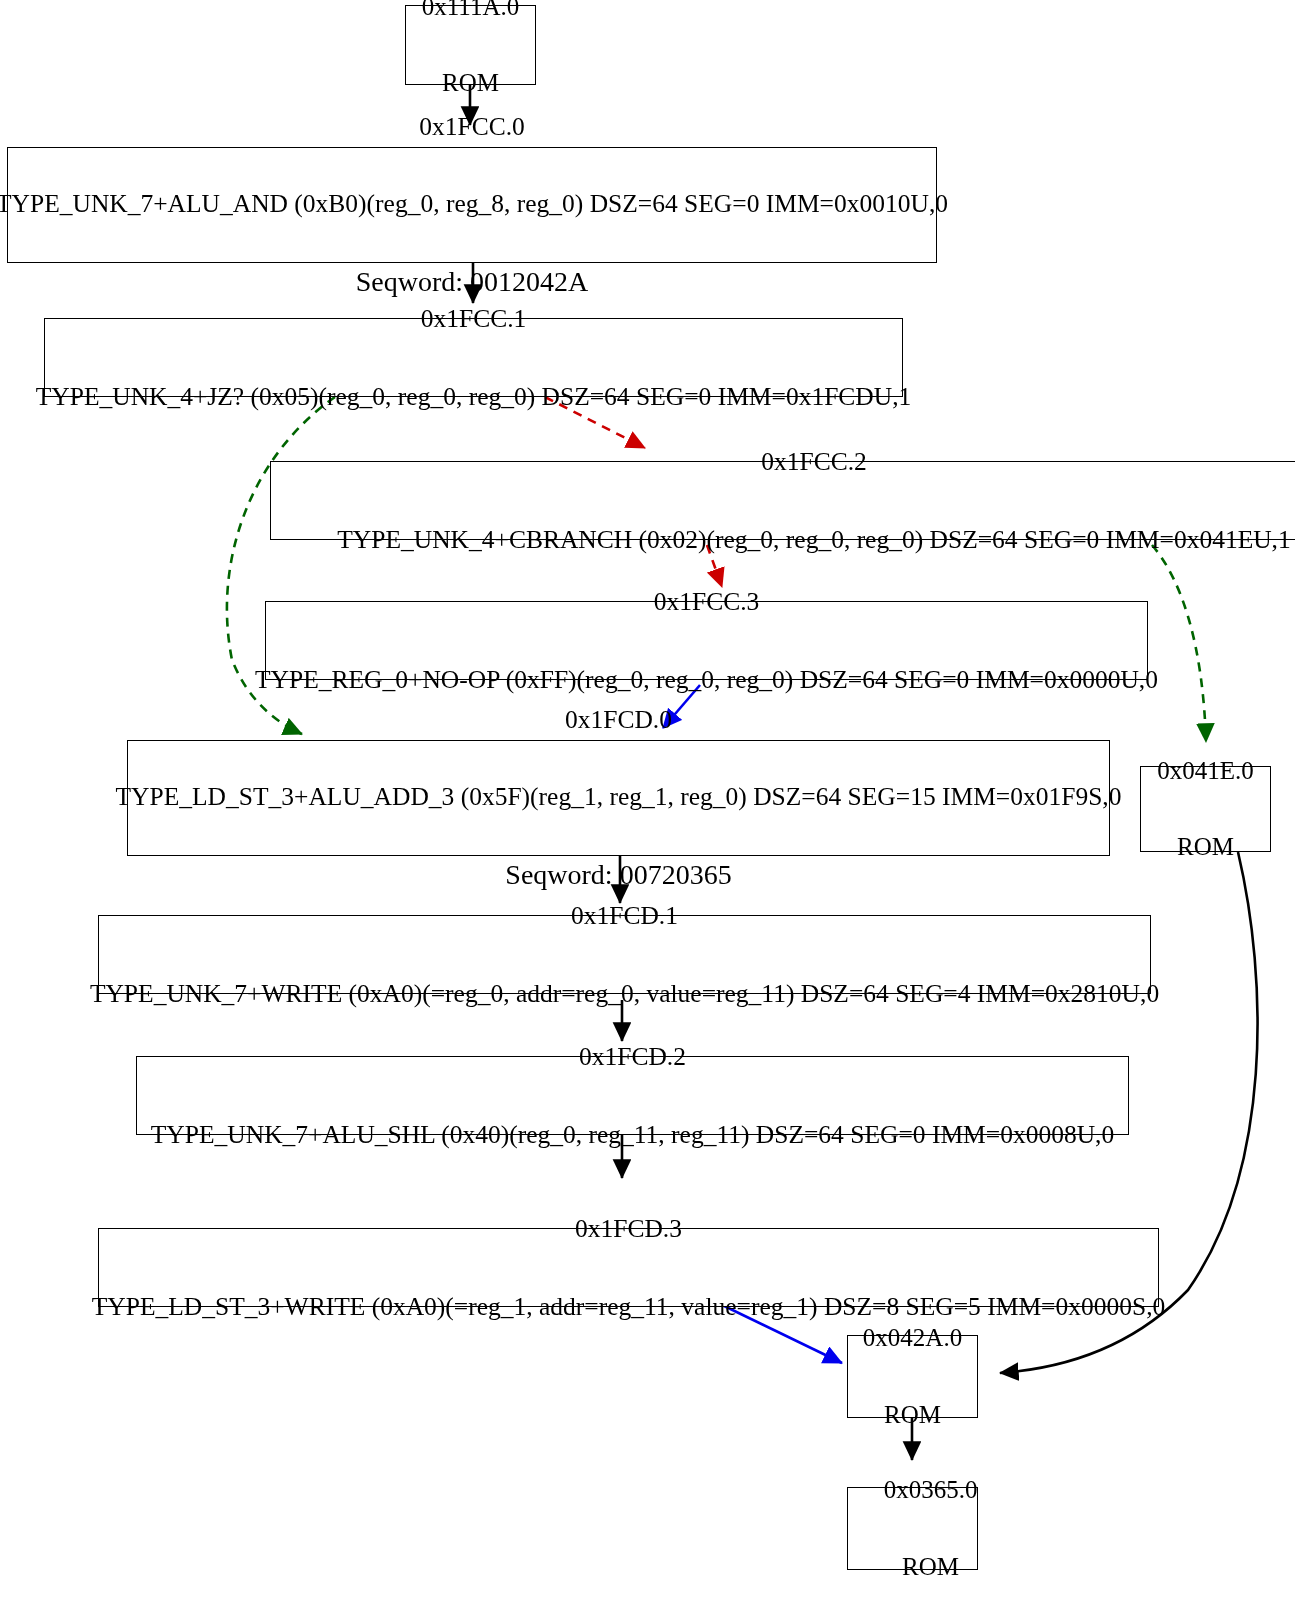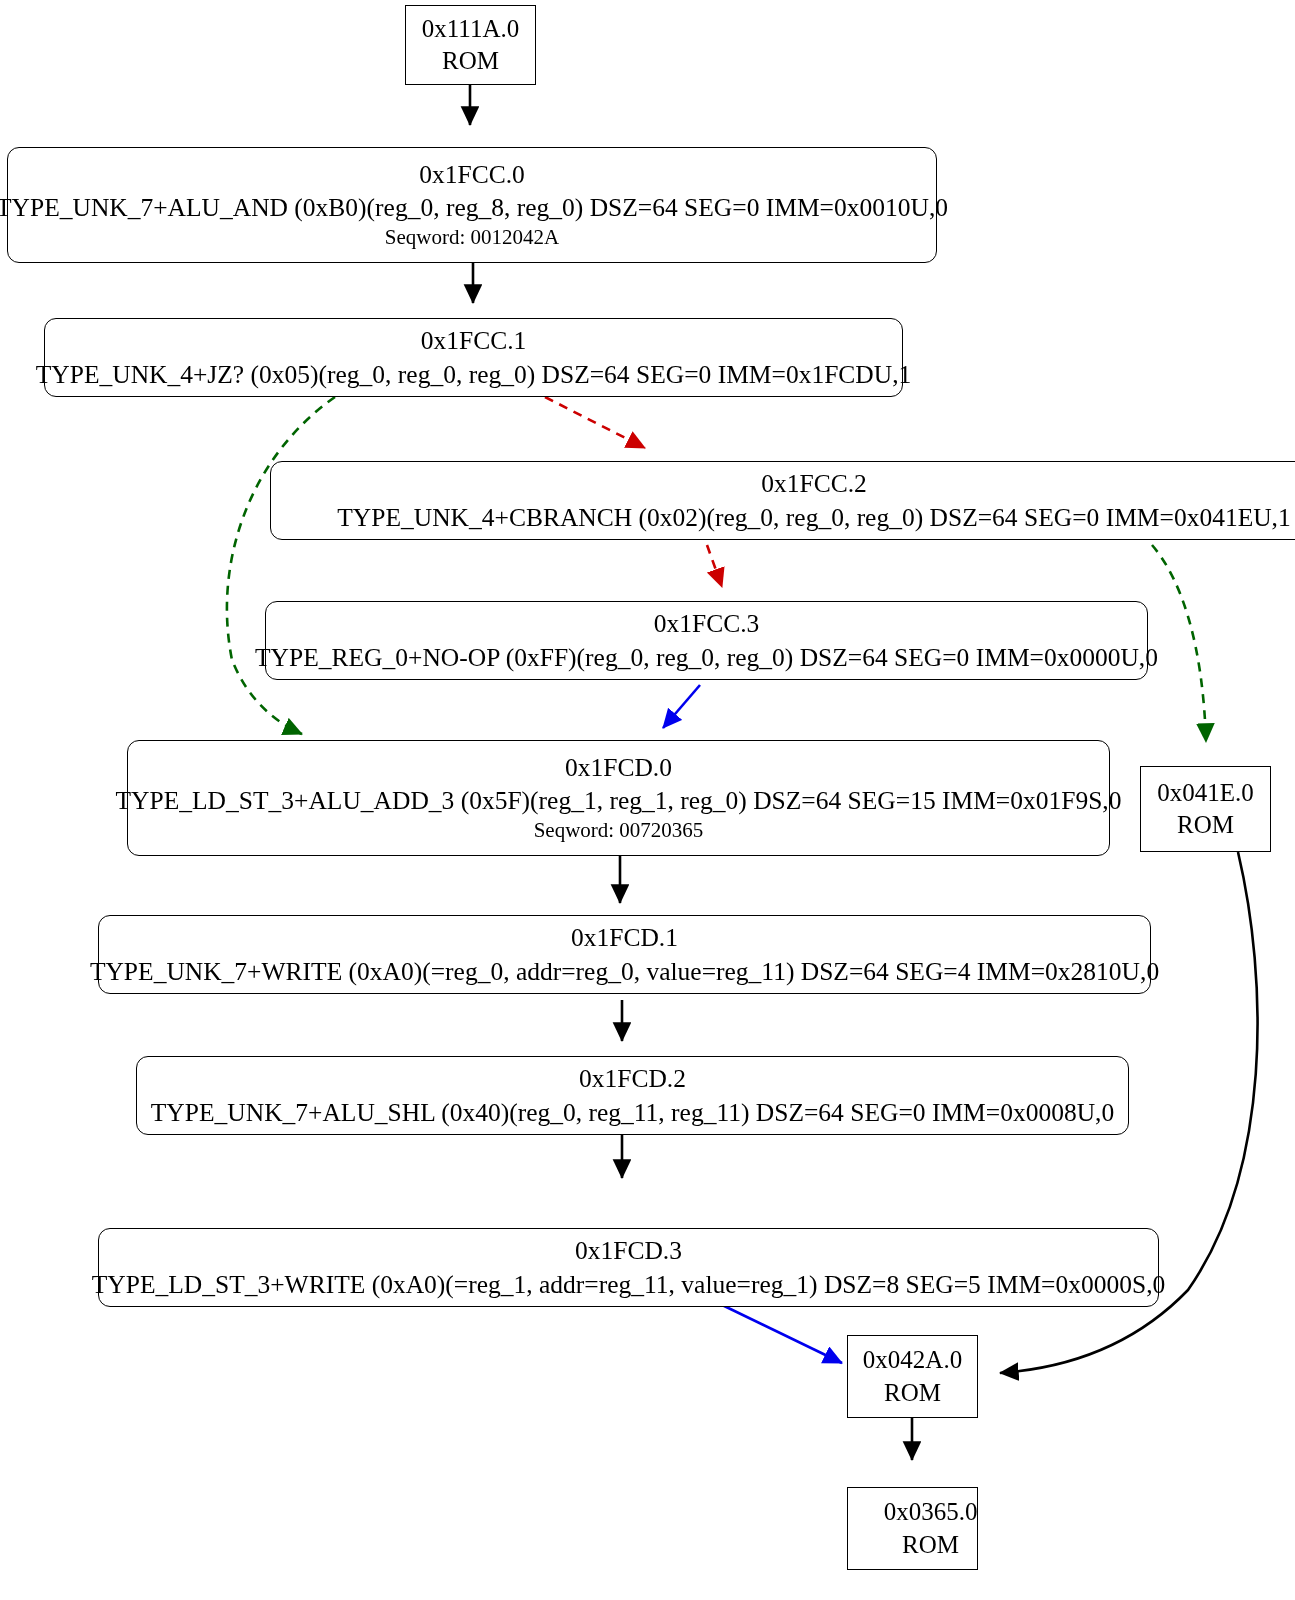--- a/index.html
+++ b/index.html
@@ -29,39 +29,39 @@
     border: 1.6px solid #000000;
     background: #ffffff;
     display: flex;
     flex-direction: column;
     align-items: center;
     justify-content: center;
     text-align: center;
     color: #000000;
     line-height: 1.30;
     white-space: nowrap;
+    gap: 44px;
   }
   .node .ln {
     display: block;
   }
   .rom {
     font-size: 25px;
   }
   .instr {
     font-size: 25.5px;
-    border-radius: 12px;
   }
   .instr .ln.addr {
     letter-spacing: 0px;
   }
   .instr .ln.body {
     font-size: 25.5px;
   }
   .instr .ln.seq {
-    font-size: 21px;
+    font-size: 28px;
   }
 </style>
 </head>
 <body>
 
 <div id="canvas">
 
   <svg id="edges" viewBox="0 0 1295 1600" xmlns="http://www.w3.org/2000/svg">
     <defs>
       <marker id="ah-black" markerWidth="10" markerHeight="10" refX="7.2" refY="3.6" orient="auto" markerUnits="strokeWidth">

